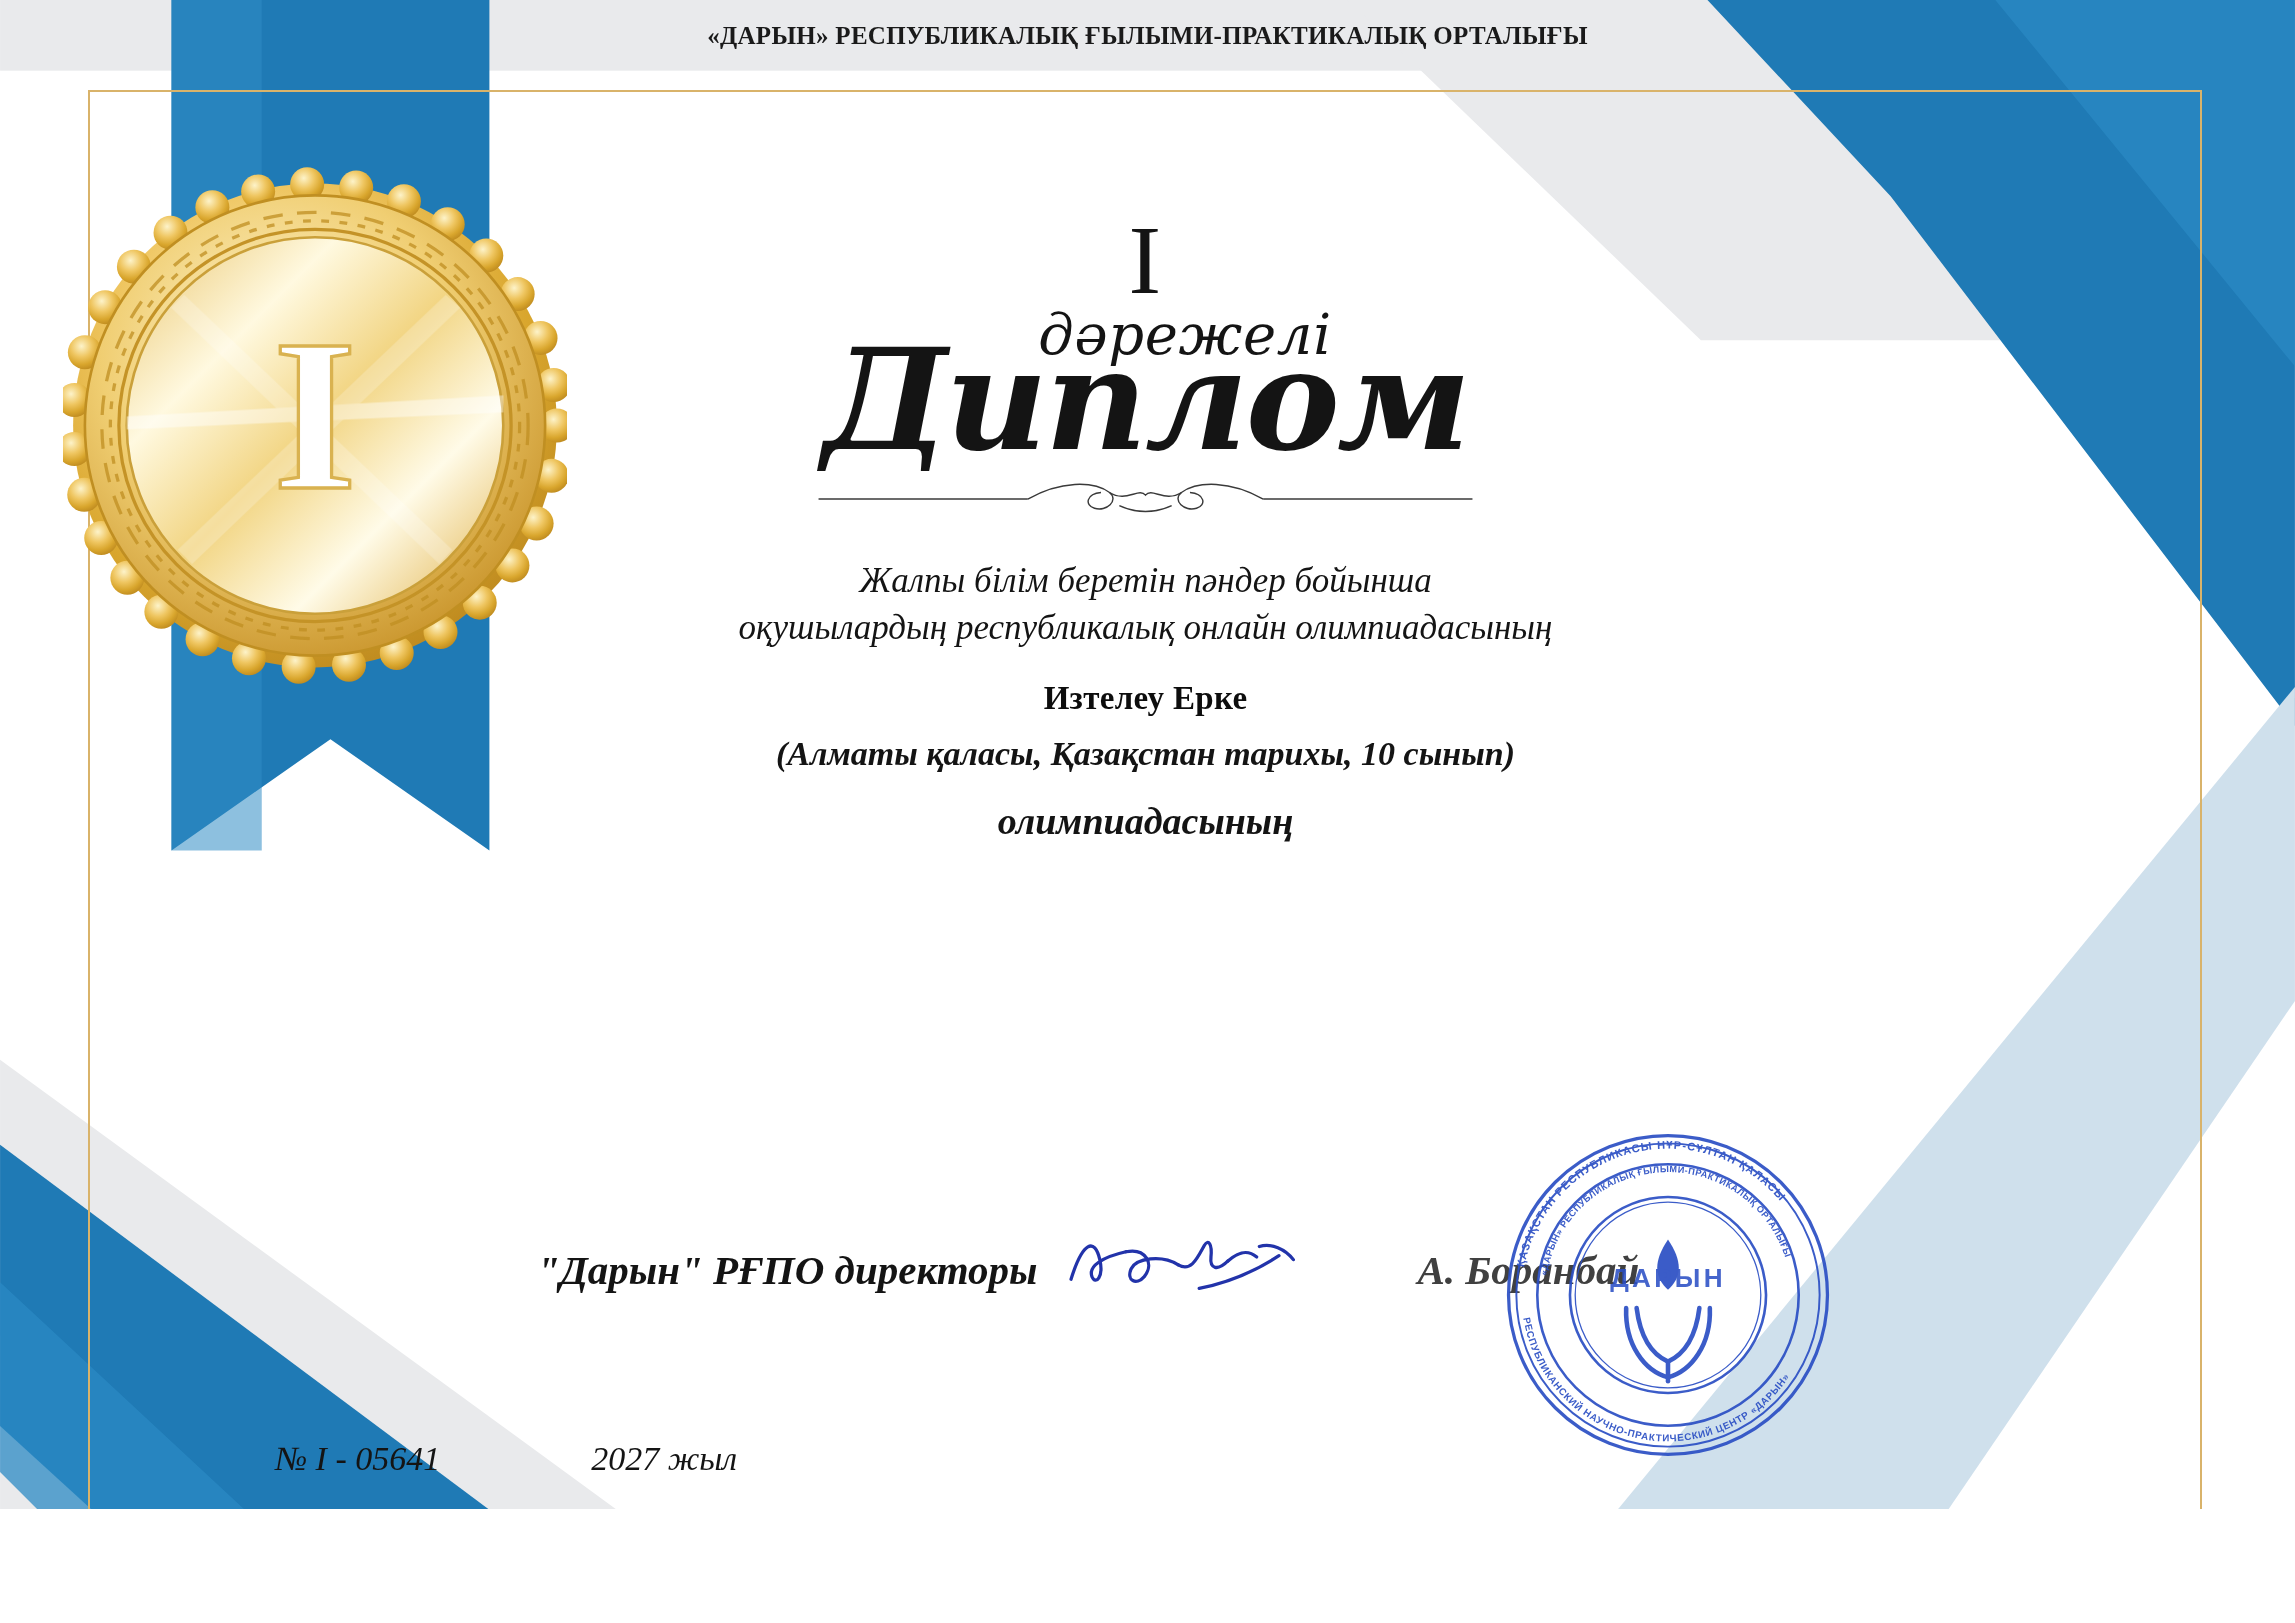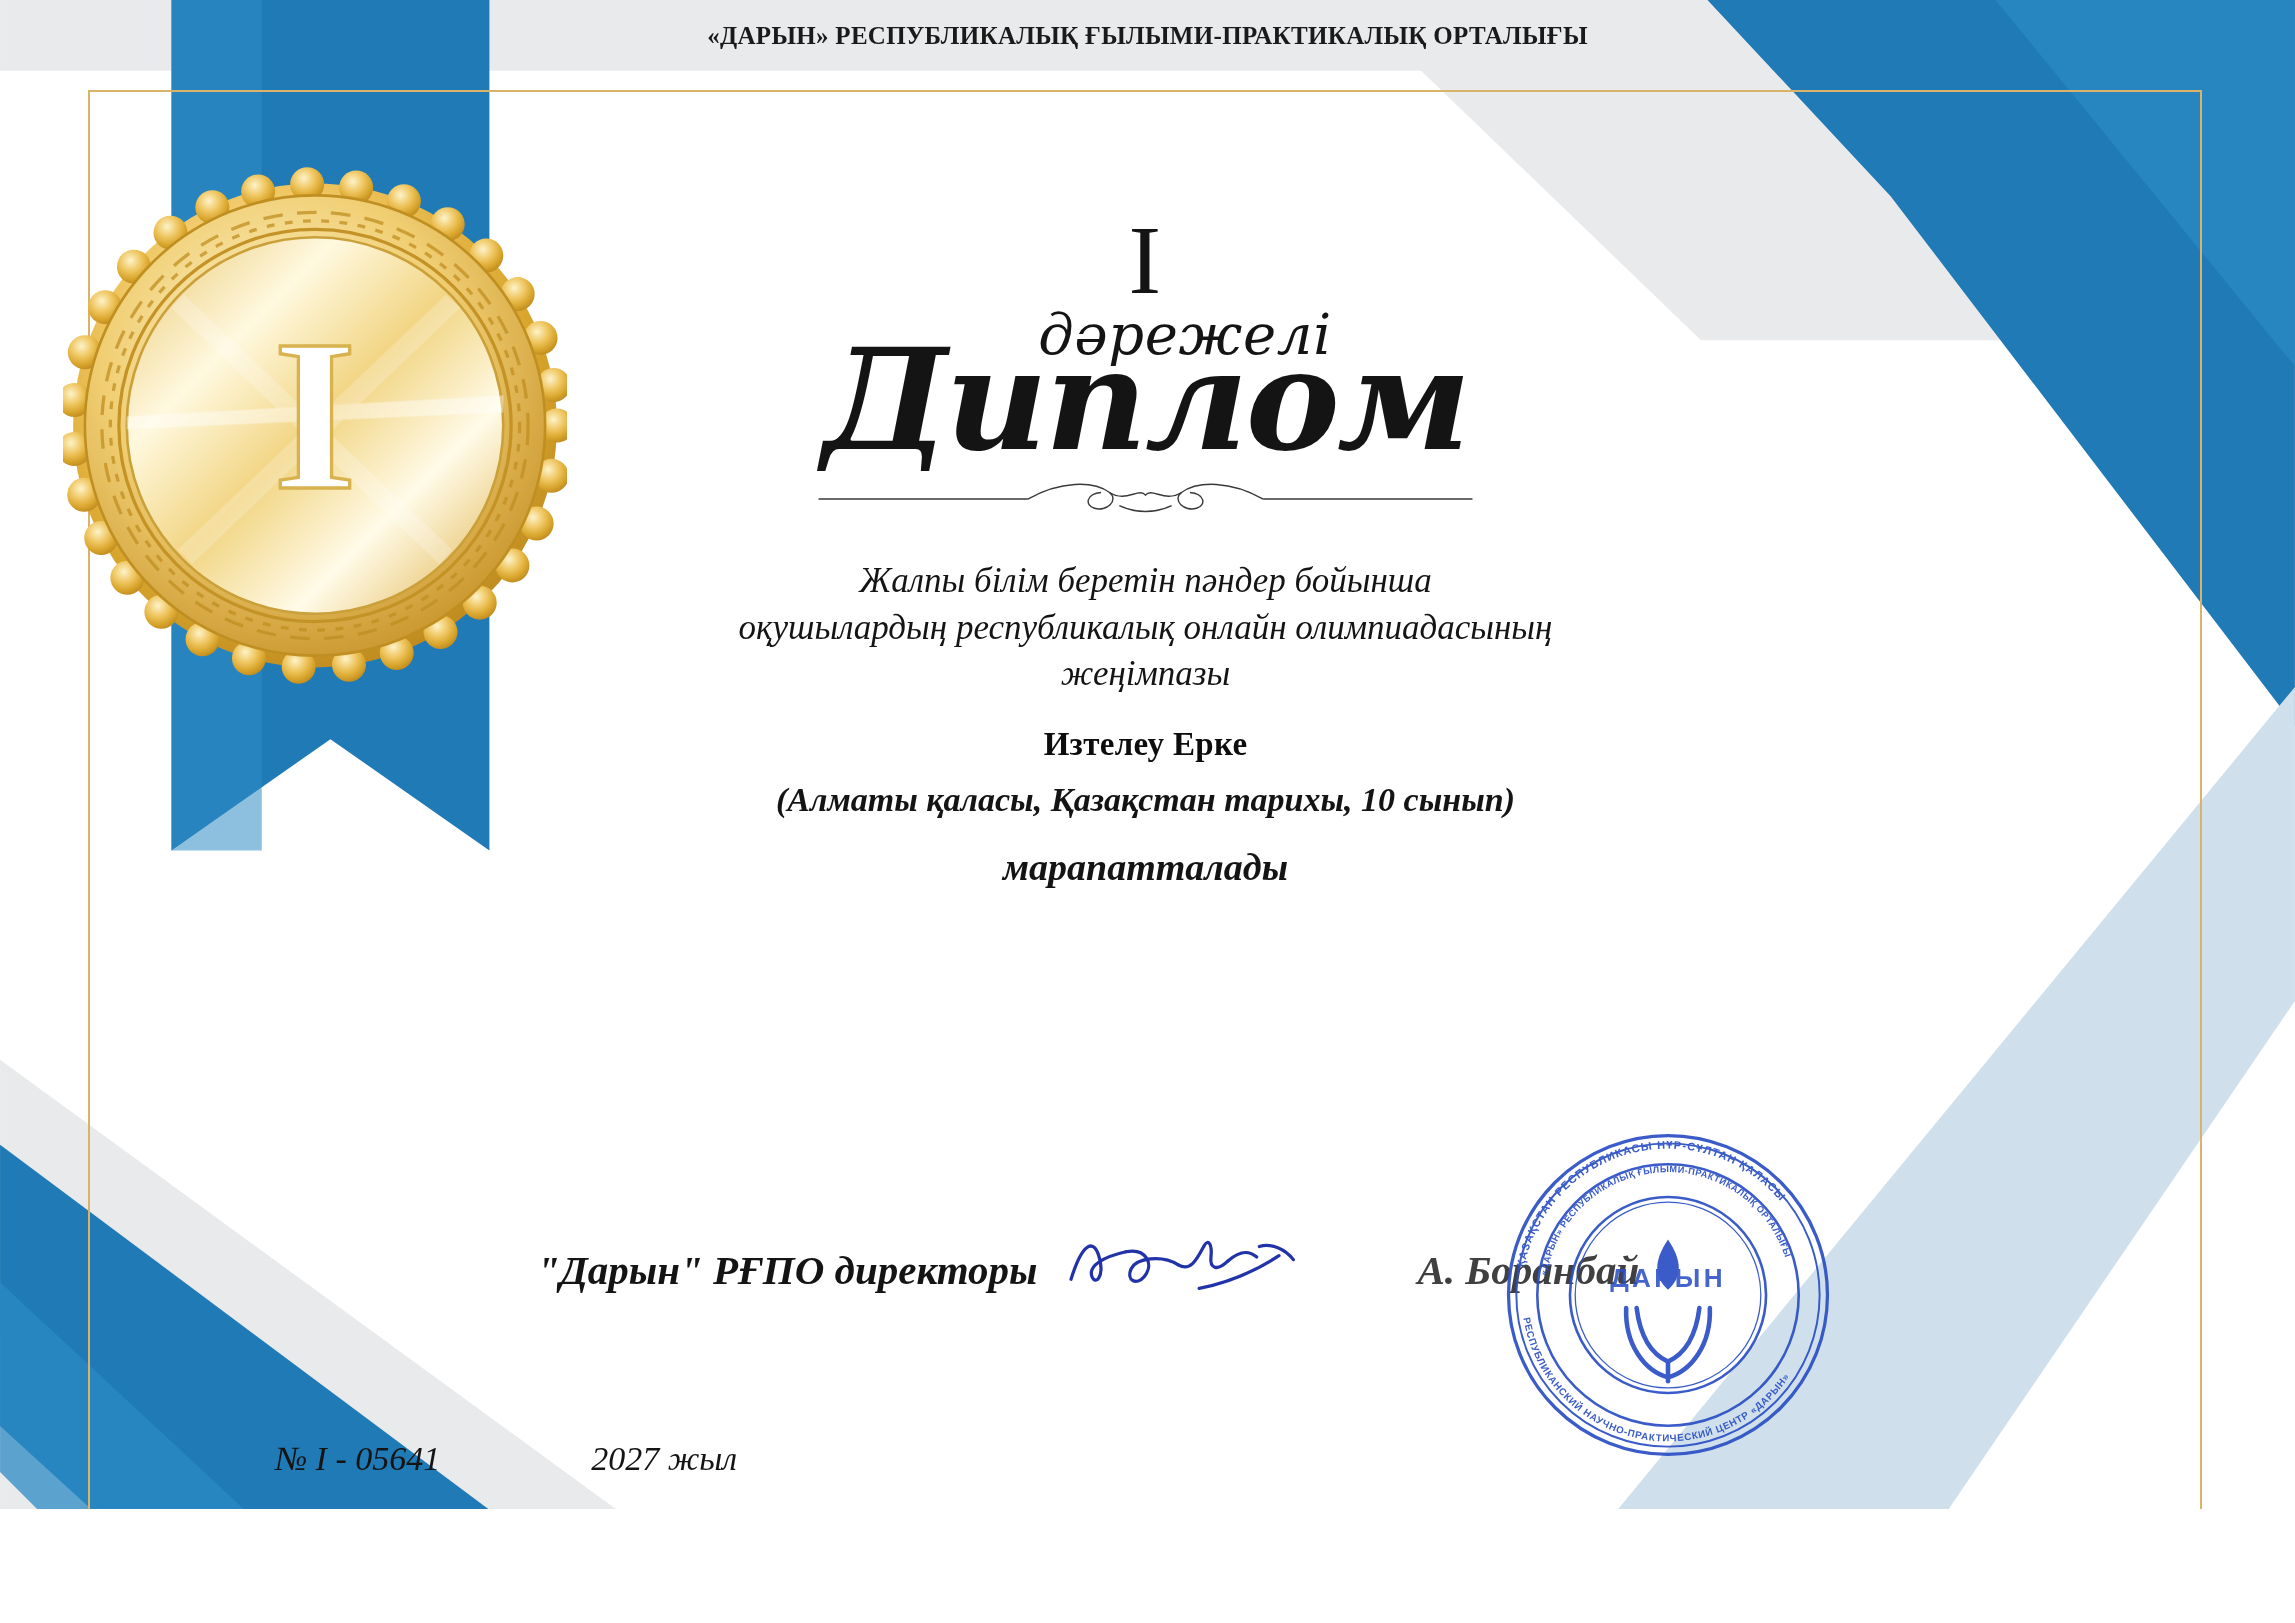--- a/index.html
+++ b/index.html
@@ -334,26 +334,25 @@
           <path d="M690 32 C 640 4, 590 4, 565 22 C 550 34, 570 52, 588 46 C 604 41, 600 24, 578 22"></path>
           <path d="M455 22 C 480 38, 500 14, 510 26 C 520 14, 540 38, 565 22"></path>
           <path d="M470 42 C 495 54, 525 54, 550 42"></path>
         </g>
       </svg>
     </div>
 
     <div class="subtitle">
       <div>Жалпы білім беретін пәндер бойынша</div>
       <div>оқушылардың республикалық онлайн олимпиадасының</div>
-      <div>жеңімпазы</div>
     </div>
 
     <div class="awardee">Изтелеу Ерке</div>
     <div class="awardee-details">(Алматы қаласы, Қазақстан тарихы, 10 сынып)</div>
-    <div class="awarded-word">марапатталады</div>
+    <div class="awarded-word">олимпиадасының</div>
   </div>
 
   <div class="signature-row">
     <div class="sig-title">"Дарын" РҒПО директоры</div>
 
     <div class="sig-scribble">
       <svg width="275" height="85" viewBox="0 0 420 130" xmlns="http://www.w3.org/2000/svg">
         <g fill="none" stroke="#2233aa" stroke-width="5" stroke-linecap="round">
           <path d="M12 86 C 30 28, 48 22, 56 56 C 62 82, 50 96, 44 82 C 38 66, 60 52, 96 44"></path>
           <path d="M96 44 C 126 38, 140 62, 124 82 C 112 96, 96 88, 104 70 C 112 54, 150 48, 176 64"></path>

